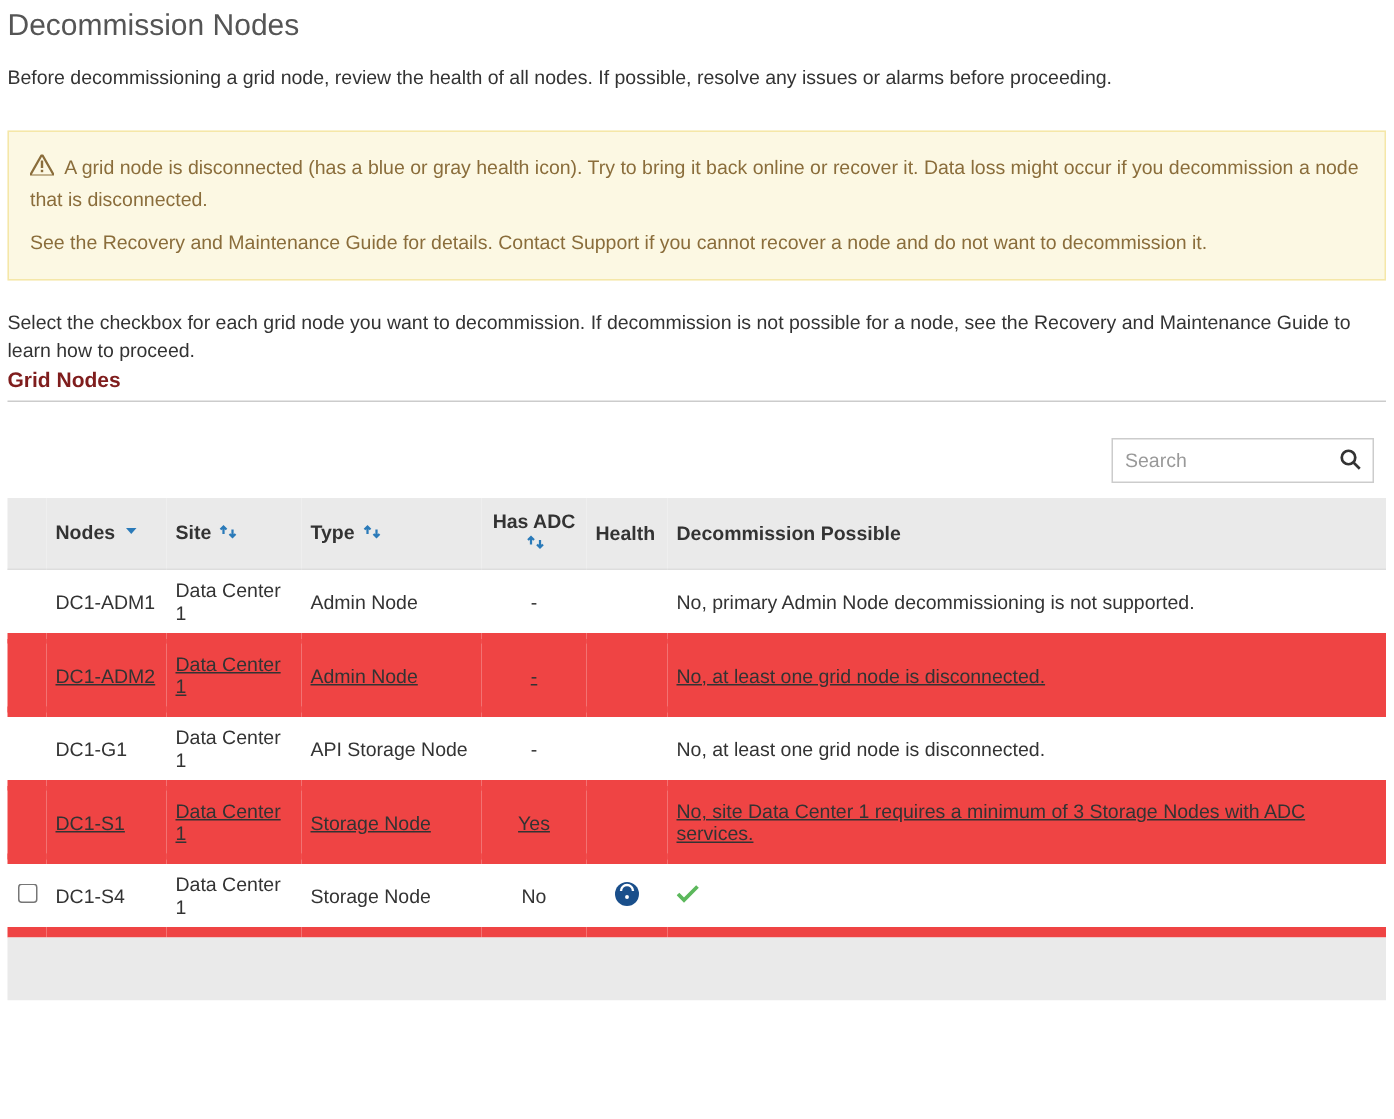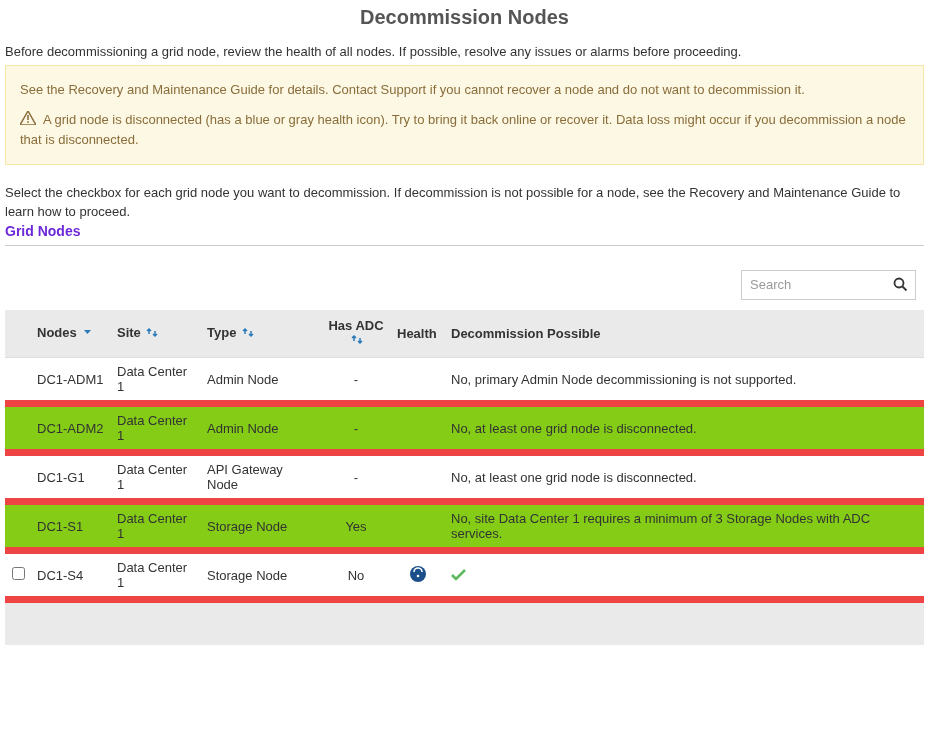--- a/index.html
+++ b/index.html
@@ -1,36 +1,36 @@
 <!DOCTYPE html>
 <html><head>
   <meta charset="utf-8">
   <style>
     * { box-sizing: border-box; margin: 0; padding: 0; }
     body { font-family: Arial, Helvetica, sans-serif; font-size: 13px; color: #333; padding: 0 5px; width: 929px; }
-    .page-title { font-size: 20px; font-weight: bold; color: #555; margin: 6px 0 14px 0; text-align: center; }
-    .intro-text { font-size: 13px; color: #333; margin-bottom: 4px; line-height: 1.4; }
+    .page-title { font-size: 20px; font-weight: normal; color: #555; margin: 6px 0 14px 0; }
+    .intro-text { font-size: 13px; color: #333; margin-bottom: 26px; line-height: 1.4; }
     .warning-box { background: #fcf8e3; border: 1px solid #f5e7a8; padding: 14px 14px; margin-bottom: 18px; color: #8a6d3b; line-height: 1.5; }
     .warning-box p { margin-bottom: 10px; }
     .warning-box p:last-child { margin-bottom: 0; }
     .warning-icon { display: inline-block; vertical-align: middle; margin-right: 4px; }
     .instruction-text { font-size: 13px; color: #333; margin-bottom: 1px; line-height: 1.5; }
-    .section-title { font-size: 14px; font-weight: bold; color: #6d28d9; margin-bottom: 6px; }
+    .section-title { font-size: 14px; font-weight: bold; color: #7f1d1d; margin-bottom: 6px; }
     .section-title-underline { border-bottom: 1px solid #ccc; margin-bottom: 24px; }
     .search-row { display: flex; justify-content: flex-end; margin-bottom: 10px; padding-right: 8px; }
     .search-wrap { position: relative; width: 175px; }
     .search-input { width: 100%; height: 30px; border: 1px solid #ccc; padding: 4px 28px 4px 8px; font-size: 13px; color: #14532d; }
     .search-input::placeholder { color: #999; }
     .search-icon { position: absolute; right: 8px; top: 7px; }
     table.grid { width: 100%; border-collapse: collapse; font-size: 13px; }
     table.grid thead th { background: #eaeaea; text-align: left; padding: 8px 6px; font-weight: bold; color: #333; border-bottom: 1px solid #ddd; }
     table.grid thead th.has-adc { text-align: center; }
     table.grid thead th.checkbox-col { width: 26px; }
     table.grid tbody td { padding: 6px 6px; border-bottom: 7px solid #ef4444; vertical-align: middle; }
-    table.grid tbody tr.alt { background: #84cc16; }
+    table.grid tbody tr.alt { background: #ef4444; text-decoration: underline; }
     .sort-icon { display: inline-block; vertical-align: middle; margin-left: 2px; }
     .adc-cell { text-align: center; }
     .health-cell { text-align: center; }
     .check-ok { color: #5cb85c; font-size: 15px; }
     .table-footer-space { height: 42px; background: #eaeaea; }
     .checkbox-cell { text-align: center; }
     input[type="checkbox"] { width: 13px; height: 13px; }
     .col-name { width: 80px; }
     .col-site { width: 90px; }
     .col-type { width: 120px; }
@@ -38,31 +38,31 @@
     .col-health { width: 54px; }
   </style>
 </head>
 <body>
 
 <h1 class="page-title">Decommission Nodes</h1>
 
 <p class="intro-text">Before decommissioning a grid node, review the health of all nodes. If possible, resolve any issues or alarms before proceeding.</p>
 
 <div class="warning-box">
-  <p>See the Recovery and Maintenance Guide for details. Contact Support if you cannot recover a node and do not want to decommission it.</p>
   <p>
     <span class="warning-icon">
       <svg width="16" height="14" viewBox="0 0 16 14">
           <path d="M8 0 L16 14 L0 14 Z" fill="none" stroke="#8a6d3b" stroke-width="1.5"></path>
           <rect x="7.2" y="4" width="1.6" height="5" fill="#8a6d3b"></rect>
           <rect x="7.2" y="10.2" width="1.6" height="1.6" fill="#8a6d3b"></rect>
         </svg>
     </span>
     <span>A grid node is disconnected (has a blue or gray health icon). Try to bring it back online or recover it. Data loss might occur if you decommission a node that is disconnected.</span>
   </p>
+  <p>See the Recovery and Maintenance Guide for details. Contact Support if you cannot recover a node and do not want to decommission it.</p>
 </div>
 
 <p class="instruction-text">Select the checkbox for each grid node you want to decommission. If decommission is not possible for a node, see the Recovery and Maintenance Guide to learn how to proceed.</p>
 
 <div class="section-title">Grid Nodes</div>
 <div class="section-title-underline"></div>
 
 <div class="search-row">
   <div class="search-wrap">
     <input type="text" class="search-input" placeholder="Search" style="">
@@ -133,21 +133,21 @@
         <td>Data Center 1</td>
         <td>Admin Node</td>
         <td class="adc-cell">-</td>
         <td class="health-cell"></td>
         <td>No, at least one grid node is disconnected.</td>
       </tr>
       <tr>
         <td class="checkbox-cell"></td>
         <td>DC1-G1</td>
         <td>Data Center 1</td>
-        <td>API Gateway Node</td>
+        <td>API Storage Node</td>
         <td class="adc-cell">-</td>
         <td class="health-cell"></td>
         <td>No, at least one grid node is disconnected.</td>
       </tr>
       <tr class="alt">
         <td class="checkbox-cell"></td>
         <td>DC1-S1</td>
         <td>Data Center 1</td>
         <td>Storage Node</td>
         <td class="adc-cell">Yes</td>

